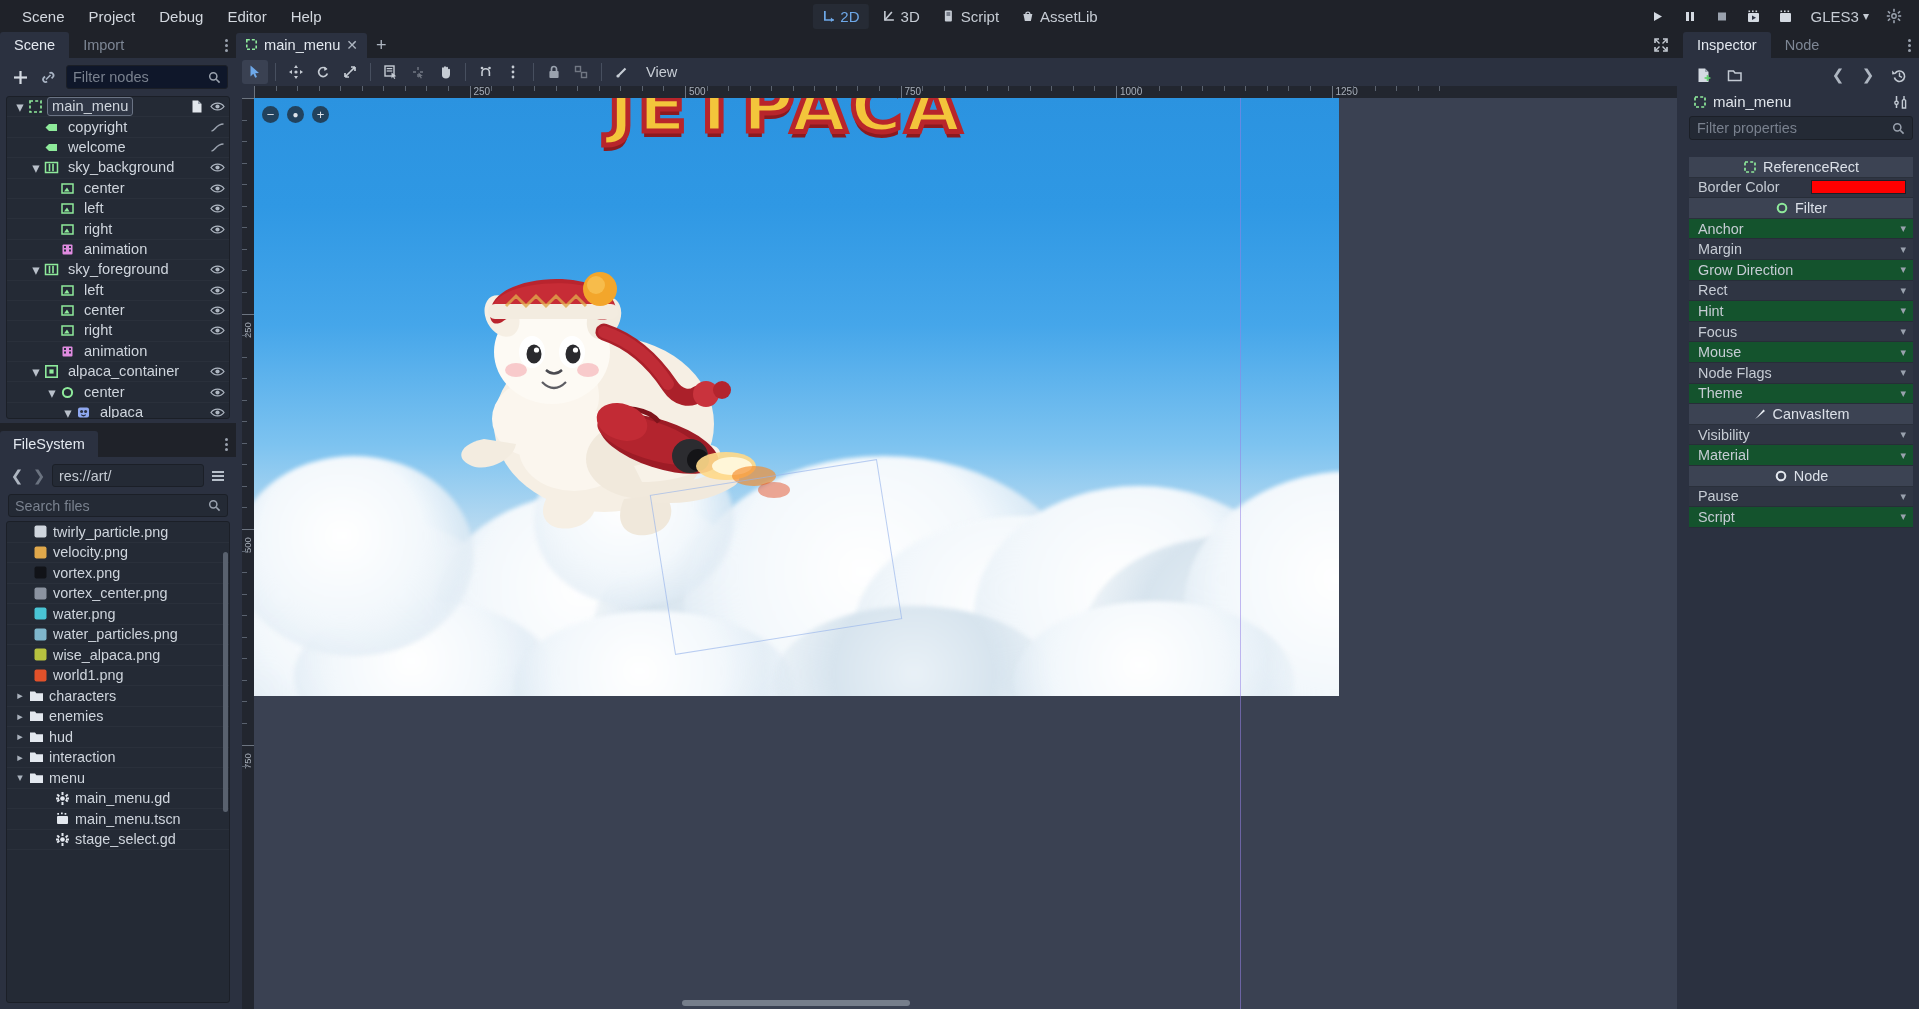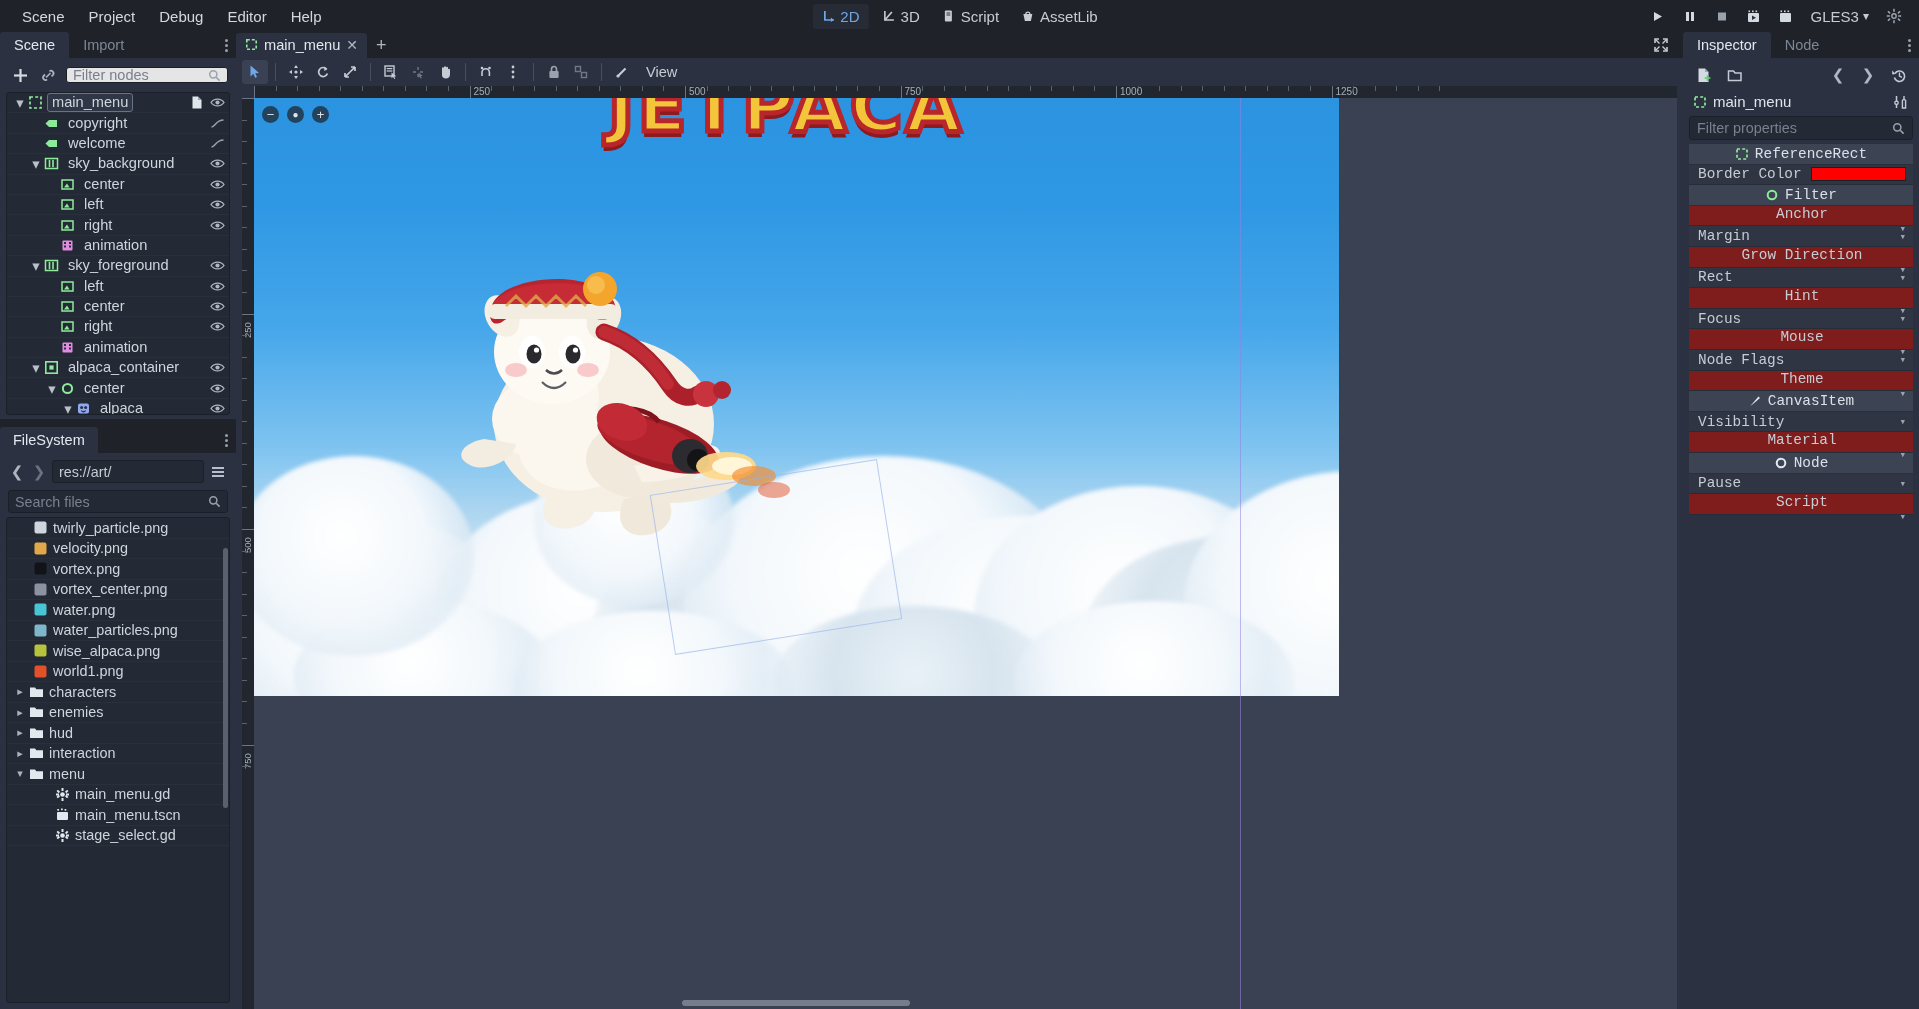--- a/index.html
+++ b/index.html
@@ -36,21 +36,21 @@
   .dock-tabs { display:flex; align-items:center; height:26px; background:#1f2229; position:relative; }
   .dock-tab { padding:5px 14px 6px 14px; font-size:14.5px; color:#7e8795; }
   .dock-tab.active { background:#2b3140; color:#e3e8ef; border-top-left-radius:3px; border-top-right-radius:3px;}
   .dock-kebab { margin-left:auto; padding-right:8px; display:flex; flex-direction:column; gap:2px; align-items:center; }
   .dot { width:3px; height:3px; border-radius:50%; background:#99a1ad; display:block; }
 
   .scene-panel { background:#2b3140; flex:0 0 auto; padding:0 0 4px 0; display:flex; flex-direction:column; }
   .scene-toolbar { display:flex; align-items:center; gap:8px; padding:7px 8px 7px 10px; }
   .tb-ico { width:20px; height:20px; display:flex; align-items:center; justify-content:center; }
   .filter-box {
-    flex:1; height:16px; background:#e5e5e5; border:1px solid #1b1f27; border-radius:3px;
+    flex:1; height:24px; background:#0f172a; border:1px solid #1b1f27; border-radius:3px;
     display:flex; align-items:center; padding:0 6px; gap:5px; color:#6f7885; font-size:14.5px;
   }
   .filter-box .txt { flex:1; color:#79818e; }
 
   .tree { background:#242a35; margin:0 6px; border:1px solid #1b1f27; border-radius:3px;
           height:323px; overflow:hidden; position:relative;}
   .trow { height:20.4px; display:flex; align-items:center; font-size:14.6px; color:#cfd5dd;
           border-bottom:1px solid #2a303b; padding-right:4px; position:relative;}
   .trow.sel .namebox { outline:1px solid #6a7384; background:#2f3645; border-radius:2px;}
   .tw { width:14px; flex:0 0 14px; display:flex; align-items:center; justify-content:center; color:#b9c0ca;}
@@ -153,26 +153,26 @@
   .right-dock { width:236px; flex:0 0 236px; display:flex; flex-direction:column; background:#1f2229;}
   .insp-tabs { display:flex; align-items:center; height:26px; position:relative;}
   .insp-tab { padding:5px 14px 6px 14px; font-size:14.5px; color:#7e8795;}
   .insp-tab.active { background:#2b3140; color:#e3e8ef; border-radius:3px 3px 0 0;}
   .insp-body { flex:1; background:#2b3140; display:flex; flex-direction:column; min-height:0; padding-bottom:4px;}
   .insp-toolbar { display:flex; align-items:center; padding:7px 10px 5px 10px; gap:12px;}
   .insp-toolbar .right { margin-left:auto; display:flex; gap:12px; align-items:center;}
   .insp-nodeline { display:flex; align-items:center; gap:6px; padding:3px 10px 6px 10px; font-size:15px; color:#dfe4ea;}
   .insp-filter { margin:0 6px 4px 6px; height:24px; background:#242a35; border:1px solid #1b1f27; border-radius:3px;
                  display:flex; align-items:center; padding:0 7px; font-size:14.4px; color:#79818e;}
-  .props { margin:0 6px; flex:1; overflow:hidden;font-family:Liberation Mono, monospace; }
+  .props { margin:13px 6px; flex:1; overflow:hidden; }
   .cat-row { height:20.6px; background:#3c4353; display:flex; align-items:center; justify-content:center;
              gap:6px; font-size:14.4px; color:#dbe0e8; border-bottom:1px solid #2a303b;}
   .prop-row { height:20.6px; display:flex; align-items:center; background:#2f3543; padding:0 7px 0 9px;
               font-size:14.4px; color:#c6ccd4; border-bottom:1px solid #272d38;}
-  .prop-row.alt { background:#7f1d1d;flex-direction:column;}
+  .prop-row.alt { background:#14532d;}
   .prop-row .chev { margin-left:auto; color:#9aa2ae; font-size:11px;}
   .colorswatch { margin-left:auto; width:95px; height:14px; background:#ff0000; border:1px solid #1b1f27;}
 
   svg { display:block; }
 </style>
 </head>
 <body>
 
 <div class="app">
 

